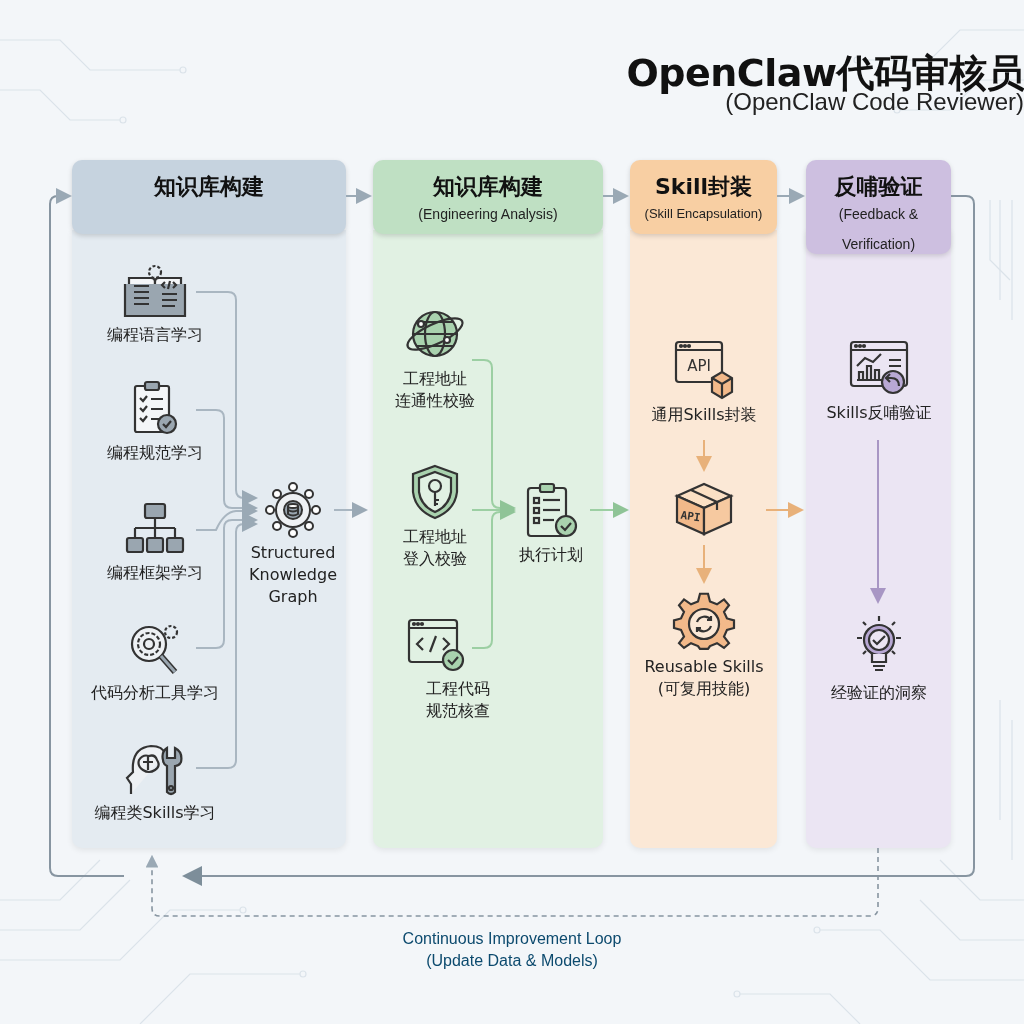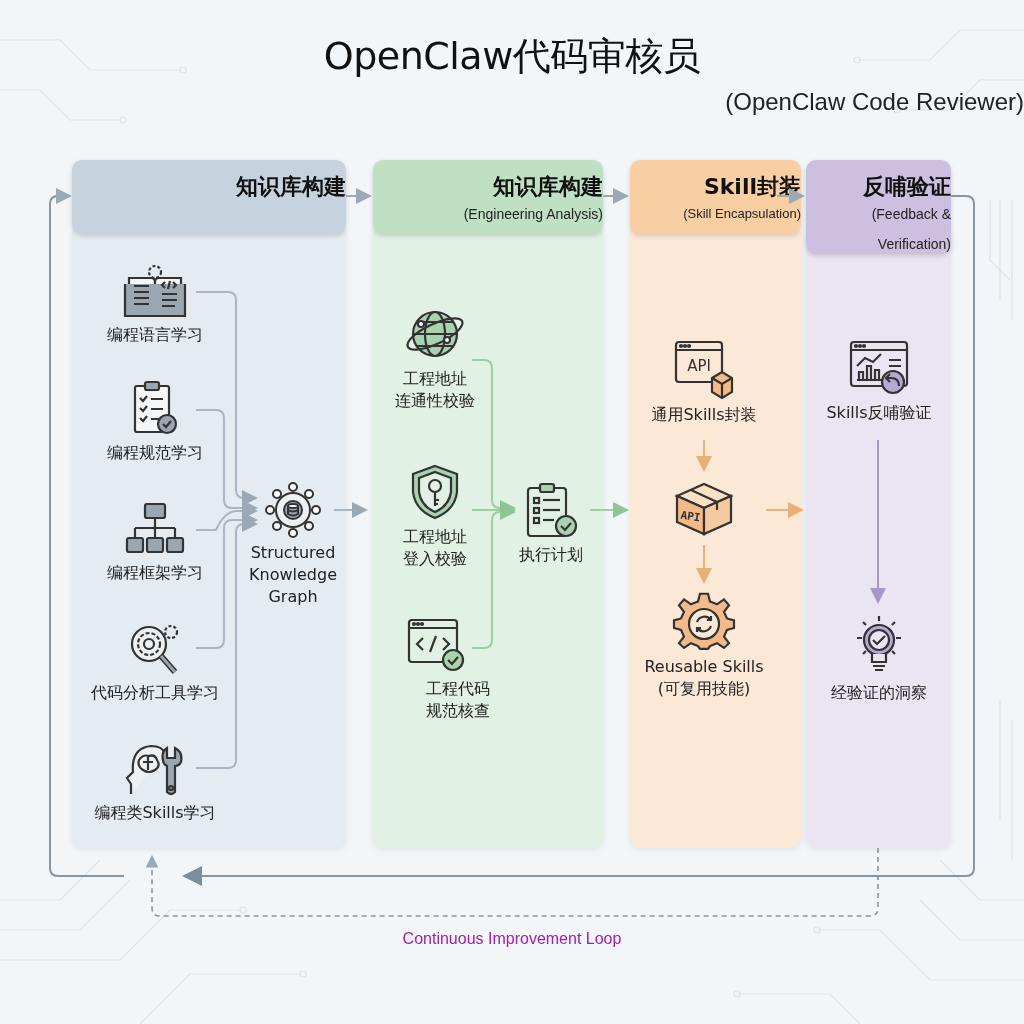--- a/index.html
+++ b/index.html
@@ -1,28 +1,28 @@
 <!DOCTYPE html>
 <html><head>
 <meta charset="utf-8">
 <style>
   html,body{margin:0;padding:0;}
   body{width:1024px;height:1024px;background:#f3f6f9;position:relative;overflow:hidden;font-family:"DejaVu Sans","Liberation Sans",sans-serif;color:#222;}
   .bg-circuit{position:absolute;left:0;top:0;width:1024px;height:1024px;}
-  .title{position:absolute;left:0;width:1024px;top:31px;text-align:center;font-size:38px;font-weight:normal;color:#111;letter-spacing:-0.5px;}
+  .title{position:absolute;left:0;width:1024px;top:48px;text-align:right;font-size:38px;font-weight:bold;color:#111;letter-spacing:-0.5px;}
   .subtitle{position:absolute;left:0;width:1024px;top:88px;text-align:right;font-size:24px;color:#222;font-family:"Liberation Sans",sans-serif;}
   .col{position:absolute;top:160px;height:688px;border-radius:10px;}
   .col-body{position:absolute;left:0;right:0;top:70px;bottom:0;border-radius:0 0 10px 10px;box-shadow:0 2px 6px rgba(0,0,0,0.08);}
-  .head{position:absolute;left:0;right:0;top:0;height:74px;border-radius:10px;box-shadow:0 2px 5px rgba(0,0,0,0.15);text-align:right;}
+  .head{position:absolute;left:0;right:0;top:0;height:74px;border-radius:10px;box-shadow:0 2px 5px rgba(0,0,0,0.15);text-align:center;}
   .head .zh{font-size:22px;font-weight:bold;margin-top:12px;color:#111;}
   .head .en{font-size:14px;color:#222;margin-top:3px;font-family:"Liberation Sans",sans-serif;line-height:18px;}
   .node{position:absolute;text-align:center;font-size:16px;color:#222;line-height:22px;}
   .node svg{display:block;margin:0 auto 4px auto;}
   .lines{position:absolute;left:0;top:0;width:1024px;height:1024px;pointer-events:none;}
-  .loop-label{position:absolute;left:0;width:1024px;text-align:center;font-size:16px;color:#a21caf;line-height:22px;top:928px;font-family:"Liberation Sans",sans-serif;}
+  .loop-label{position:absolute;left:0;width:1024px;text-align:center;font-size:16px;color:#0c4a6e;line-height:22px;top:928px;font-family:"Liberation Sans",sans-serif;}
 </style>
 </head>
 <body>
 
 <svg class="bg-circuit" viewBox="0 0 1024 1024">
   <g stroke="#dbe3ea" stroke-width="1.2" fill="none">
     <path d="M0 40 H60 L90 70 H180"></path>
       <circle cx="183" cy="70" r="3"></circle>
     <path d="M0 90 H40 L70 120 H120"></path>
       <circle cx="123" cy="120" r="3"></circle>
@@ -61,21 +61,21 @@
 </div>
 
 <div class="col" style="left:373px;width:230px;">
   <div class="col-body" style="background:#e1f1e3;"></div>
   <div class="head" style="background:#bfe0c3;">
     <div class="zh">知识库构建</div>
     <div class="en">(Engineering Analysis)</div>
   </div>
 </div>
 
-<div class="col" style="left:630px;width:147px;padding-left:24px;">
+<div class="col" style="left:630px;width:147px;">
   <div class="col-body" style="background:#fbe8d6;"></div>
   <div class="head" style="background:#f8cfa3;">
     <div class="zh">Skill封装</div>
     <div class="en" style="font-size:13px;">(Skill Encapsulation)</div>
   </div>
 </div>
 
 <div class="col" style="left:806px;width:145px;">
   <div class="col-body" style="background:#ebe5f3;"></div>
   <div class="head" style="background:#cdbfe0;height:94px;">
@@ -368,13 +368,14 @@
       <path d="M26 26 l4 4 l8 -8"></path>
       <path d="M25 40 V48 H39 V40" fill="#ebe5f3"></path>
       <path d="M26 52 H38 M28 56 H36"></path>
     </g>
   </svg>
   <span>经验证的洞察</span>
 </div>
 
 <div class="loop-label">
   <div>Continuous Improvement Loop</div>
+  <div>(Update Data &amp; Models)</div>
 </div>
 
 </body></html>

